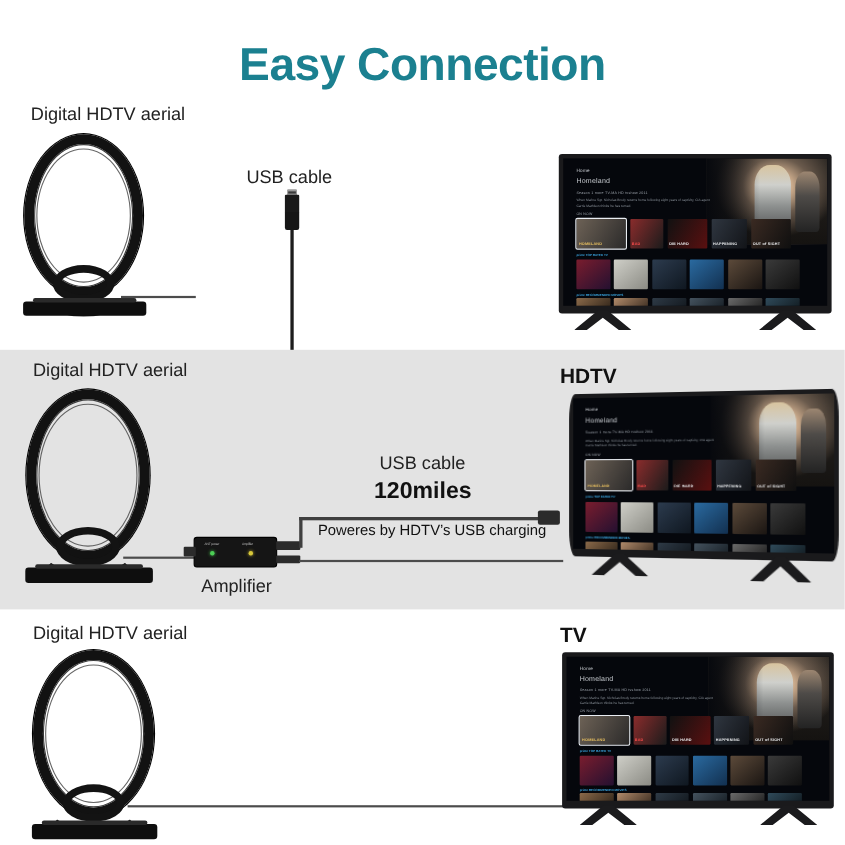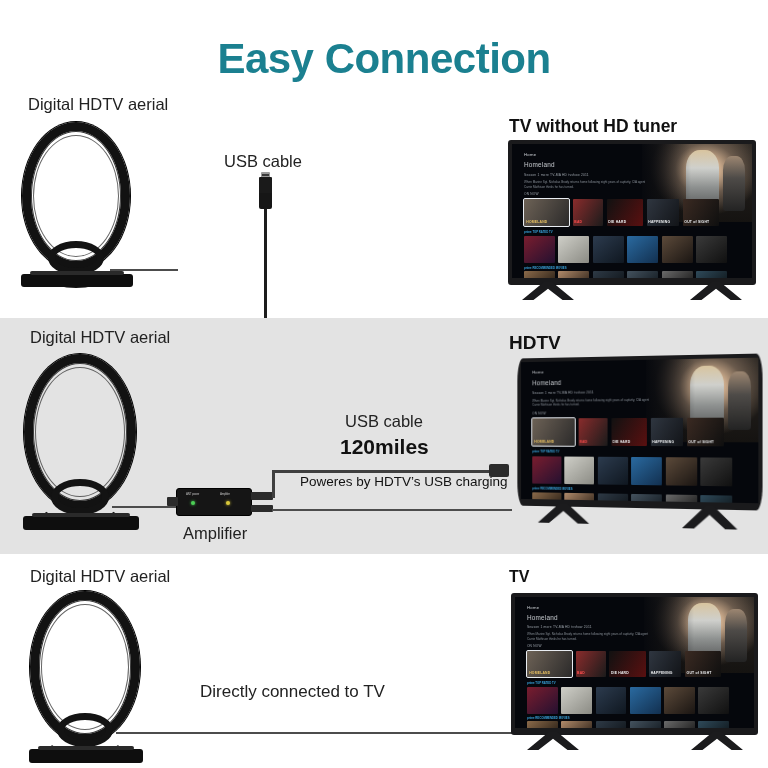--- a/index.html
+++ b/index.html
@@ -247,21 +247,20 @@
     <div class="cable-h thick" style="left:263px; top:273px; width:22px;"></div>
     <div class="amp-port" style="left:284px; top:268px; width:14px; height:10px; border-radius:2px;"></div>
     <div class="cable-h" style="left:298px; top:272px; width:16px;"></div>
 
     <div class="stb" style="left:311px; top:262px; width:76px; height:22px;">
       <div class="stb-dot"></div>
     </div>
     <div class="cable-h" style="left:386px; top:272px; width:124px;"></div>
     <div class="device-label" style="left:305px; top:288px;">Digital STB</div>
 
-    <div class="kicker" style="left:509px; top:24px;">TV without HD tuner</div>
 
     <div class="tv" style="left:508px; top:48px; width:248px; height:145px;">
       <div class="tv-bezel">
         <div class="tv-screen">
           <div class="ui-hero">
               <div class="ui-figure"></div>
               <div class="ui-figure2"></div>
             </div>
           <div class="ui-home">Home</div>
           <div class="ui-show">Homeland</div>
@@ -338,21 +337,21 @@
     <div class="device-label" style="left:183px; top:206px;">Amplifier</div>
 
     <div class="cable-v" style="left:272px; top:152px; height:28px; background:#3f3f3f;"></div>
     <div class="cable-h thick" style="left:272px; top:152px; width:230px; background:#3f3f3f;"></div>
     <div class="amp-port" style="left:489px; top:146px; width:20px; height:13px; border-radius:2px;"></div>
 
     <div class="cable-h" style="left:272px; top:191px; width:240px;"></div>
 
     <div class="device-label" style="left:345px; top:94px;">USB cable</div>
     <div class="big-num" style="position:absolute; left:340px; top:117px;">120miles</div>
-    <div class="callout" style="left:300px; top:156px;">Poweres by HDTV’s USB charging</div>
+    <div class="callout" style="left:289px; top:156px;">Poweres by HDTV’s USB charging</div>
 
     <div class="kicker" style="left:509px; top:14px; font-size:19px;">HDTV</div>
 
     <div class="tv tv-curved" style="left:512px; top:38px; width:248px; height:152px; transform: perspective(600px) rotateY(-9deg);">
       <div class="tv-bezel">
         <div class="tv-screen">
           <div class="ui-hero">
               <div class="ui-figure"></div>
               <div class="ui-figure2"></div>
             </div>
@@ -412,23 +411,22 @@
 
     <div class="antenna" style="left:26px; top:36px; width:124px; height:172px;">
       <div class="ant-loop" style="width:110px; height:152px; left:4px; top:0;"></div>
       <div class="ant-small" style="width:56px; height:34px; left:31px; top:122px;"></div>
       <div class="ant-arc" style="width:98px; height:60px; left:10px; top:110px;"></div>
       <div class="ant-base" style="left:3px; top:158px; width:114px; height:14px;"></div>
     </div>
 
     <div class="cable-h" style="left:116px; top:177px; width:400px;"></div>
 
-    <div class="device-label" style="left:200px; top:127px; font-size:17px;">Directly connected to TV</div>
-
-    <div class="kicker" style="left:509px; top:13px; font-size:16px;">TV</div>
+
+    <div class="kicker" style="left:509px; top:13px; font-size:19px;">TV</div>
 
     <div class="tv" style="left:511px; top:38px; width:247px; height:142px;">
       <div class="tv-bezel">
         <div class="tv-screen">
           <div class="ui-hero">
               <div class="ui-figure"></div>
               <div class="ui-figure2"></div>
             </div>
           <div class="ui-home">Home</div>
           <div class="ui-show">Homeland</div>

